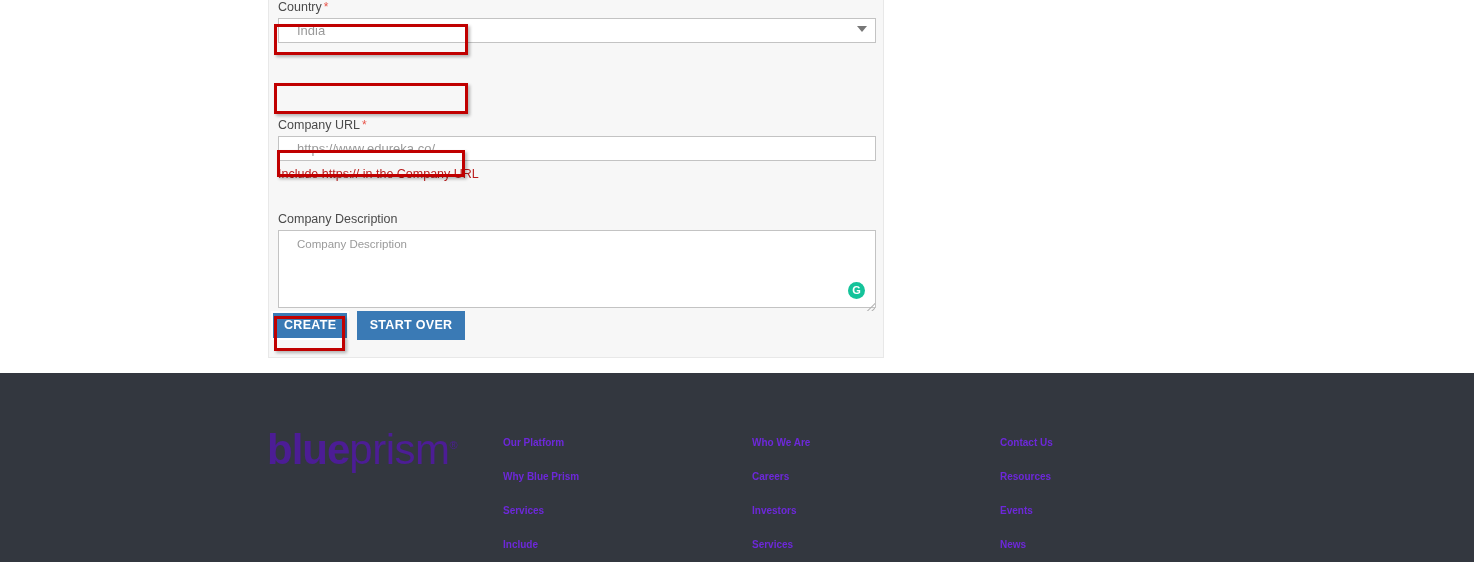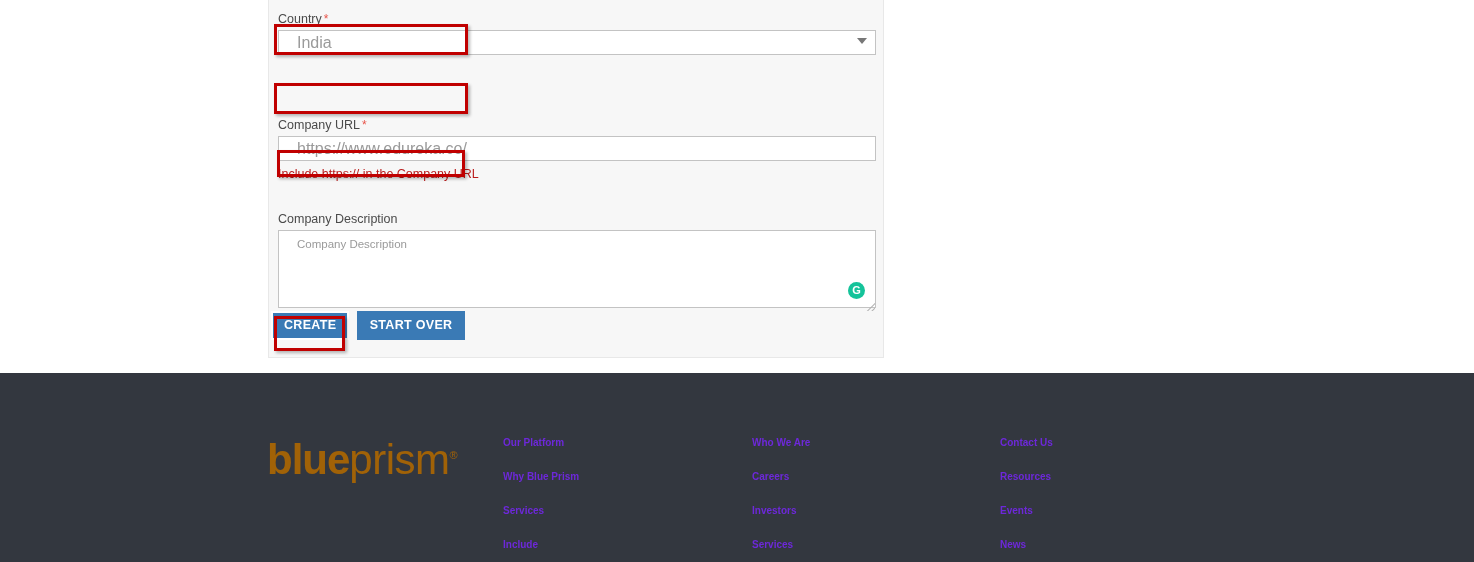--- a/index.html
+++ b/index.html
@@ -45,21 +45,21 @@
     margin-left: 2px;
   }
 
   .text-input {
     width: 598px;
     height: 25px;
     box-sizing: border-box;
     border: 1px solid #c3c3c3;
     background: #ffffff;
     font-family: "Liberation Sans", sans-serif;
-    font-size: 16px;
+    font-size: 13px;
     color: #9a9a9a;
     padding: 0 0 0 18px;
     outline: none;
     border-radius: 0;
   }
   .text-input::placeholder { color: #9a9a9a; opacity: 1; }
 
   .select-wrap { position: relative; width: 598px; }
   .select-arrow {
     position: absolute;
@@ -167,23 +167,22 @@
     width: 1474px;
     height: 189px;
     background: #33373f;
   }
   #footer-logo {
     position: absolute;
     left: 267px;
     top: 424px;
     font-size: 42px;
     line-height: 42px;
-    color: #a16207;
-    white-space: nowrap;
-    margin-top: 10px;
+    color: #4c1d95;
+    white-space: nowrap;
   }
   #footer-logo .logo-bold { font-weight: bold; letter-spacing: -1px; }
   #footer-logo .logo-light { font-weight: 300; letter-spacing: -0.5px; }
   #footer-logo .logo-reg {
     font-size: 11px;
     vertical-align: super;
     font-weight: normal;
   }
 
   .footer-col { position: absolute; top: 435px; }
@@ -200,21 +199,21 @@
     white-space: nowrap;
     text-decoration: none;
     cursor: pointer;
   }
 </style>
 </head>
 <body>
 
 <div id="form-panel">
 
-  <div class="field-group" style="top:8px;margin-top:12px;">
+  <div class="field-group" style="top:8px;">
     <div class="field-label">
       <span>Country</span><span class="req-star">*</span>
     </div>
     <div class="select-wrap">
       <input class="text-input" id="country-input" readonly="" placeholder="India" style="">
       <span class="select-arrow"></span>
     </div>
   </div>
 
 

